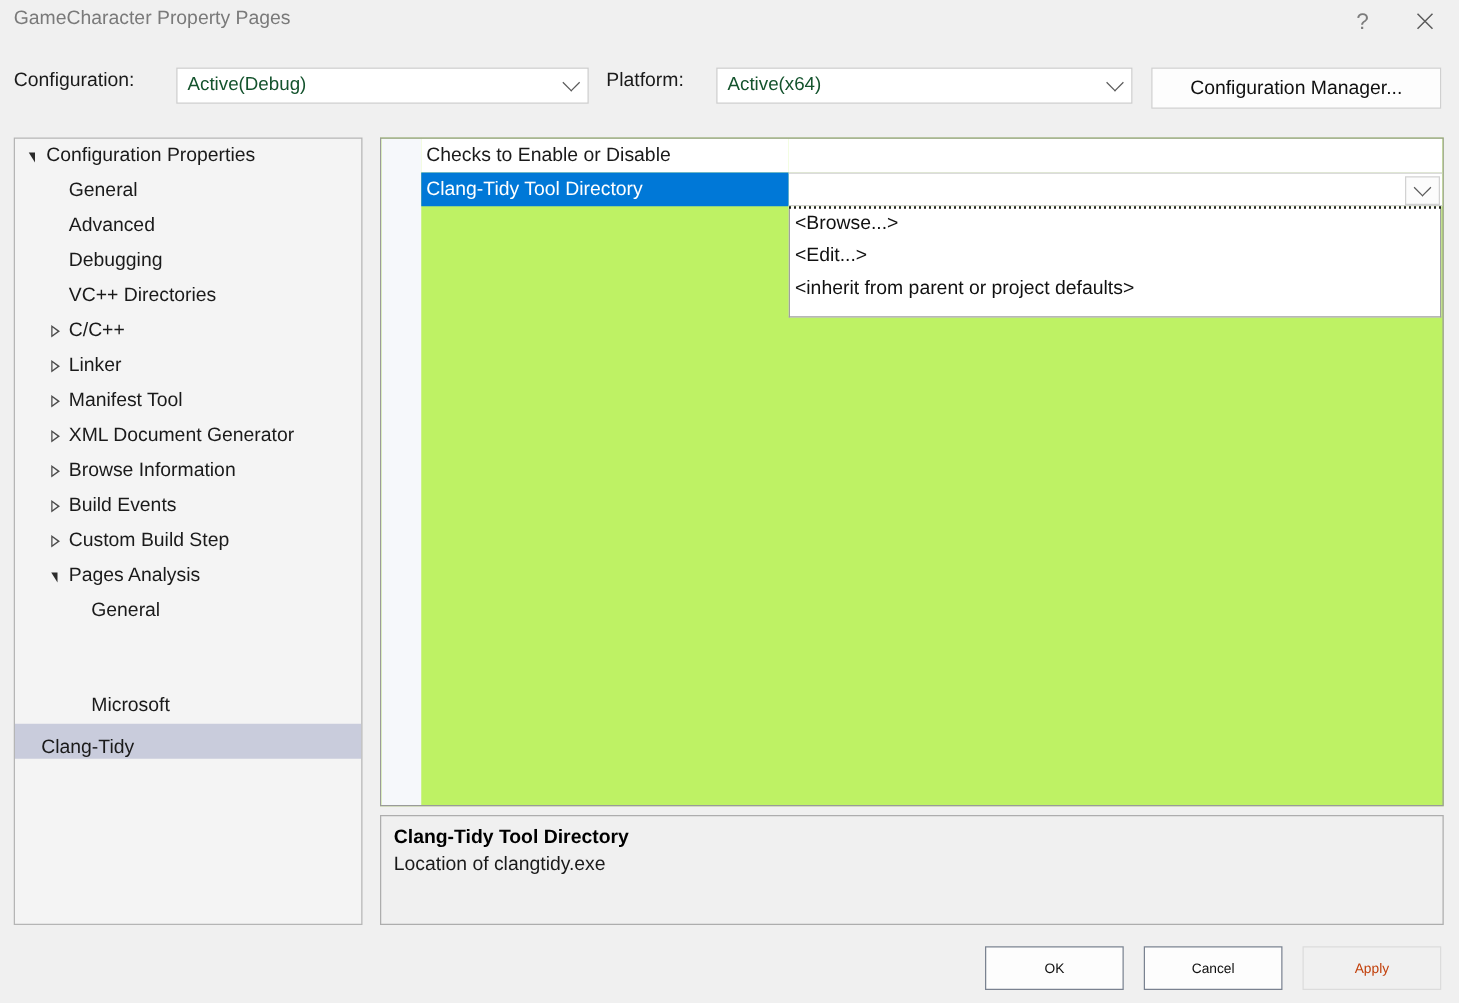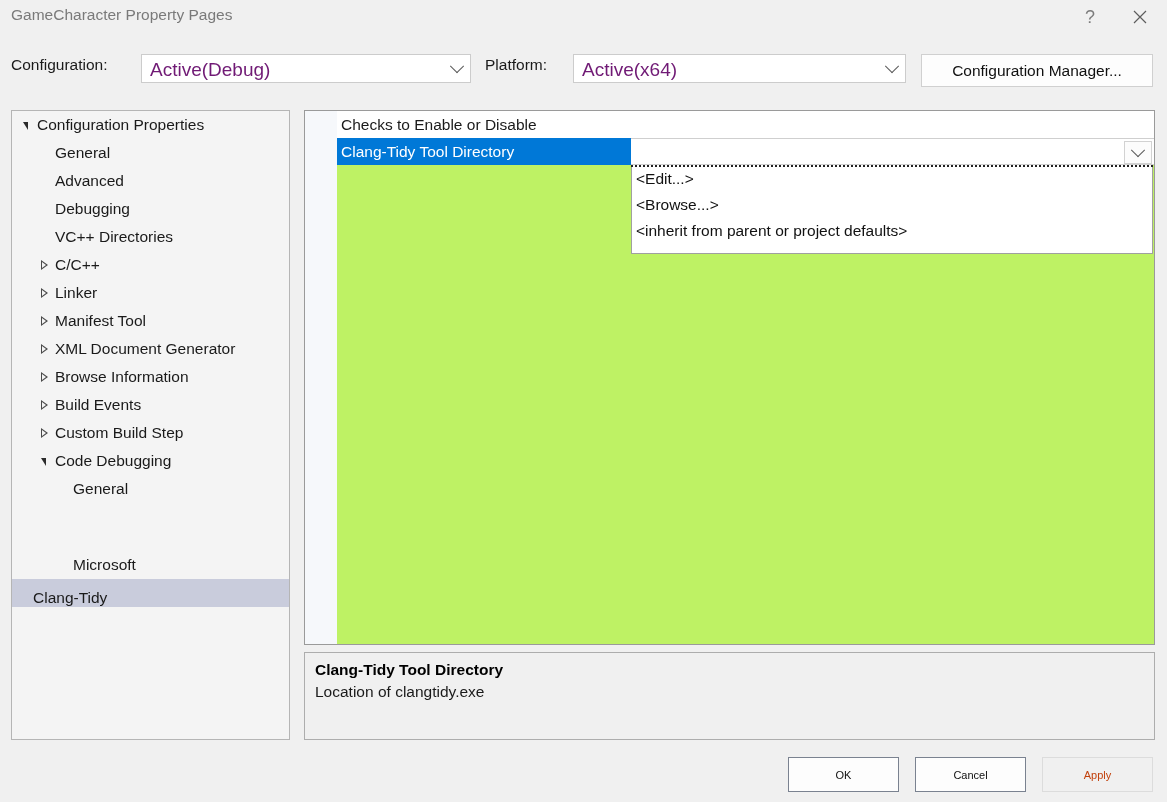--- a/index.html
+++ b/index.html
@@ -67,22 +67,22 @@
   .combo {
     position: absolute;
     height: 29px;
     background: #ffffff;
     border: 1px solid #cccccc;
     box-sizing: border-box;
   }
   .combo .combo-val {
     position: absolute;
     left: 8px; top: 4px;
-    font-size: 19px;
-    color: #701a75;
+    font-size: 15px;
+    color: #14532d;
     white-space: nowrap;
   }
   .combo .combo-arrow {
     position: absolute;
     right: 8px; top: 0;
     height: 27px;
     display: flex;
     align-items: center;
   }
   #config-combo { left: 141px; top: 20px; width: 330px; }
@@ -411,21 +411,21 @@
     <div class="tree-item" style="padding-left: 22px;">
       <span class="tw">
         <i class="tri-closed"></i>
       </span>
       <span class="tree-label">Custom Build Step</span>
     </div>
     <div class="tree-item" style="padding-left: 22px;">
       <span class="tw">
         <i class="tri-open"></i>
       </span>
-      <span class="tree-label">Code Debugging</span>
+      <span class="tree-label">Pages Analysis</span>
     </div>
     <div class="tree-item" style="padding-left: 40px;">
       <span class="tw"></span>
       <span class="tree-label">General</span>
     </div>
     <div class="tree-item" style="padding-left: 40px; margin-top: 48px;">
       <span class="tw"></span>
       <span class="tree-label">Microsoft</span>
     </div>
     <div class="tree-item selected" style=" align-items: flex-end;">
@@ -445,22 +445,22 @@
       <div class="grid-value">
         <div id="grid-drop-btn">
           <i class="chev"></i>
         </div>
       </div>
     </div>
   </div>
 
 <div id="drop-focus-line"></div>
 <div id="drop-list">
+    <div class="drop-opt">&lt;Browse...&gt;</div>
     <div class="drop-opt">&lt;Edit...&gt;</div>
-    <div class="drop-opt">&lt;Browse...&gt;</div>
     <div class="drop-opt">&lt;inherit from parent or project defaults&gt;</div>
   </div>
 
 <div id="desc-panel">
   <div id="desc-title">Clang-Tidy Tool Directory</div>
   <div id="desc-body">Location of clangtidy.exe</div>
 </div>
 
 <div class="footer-btn" id="ok-btn">
   <span>OK</span>

